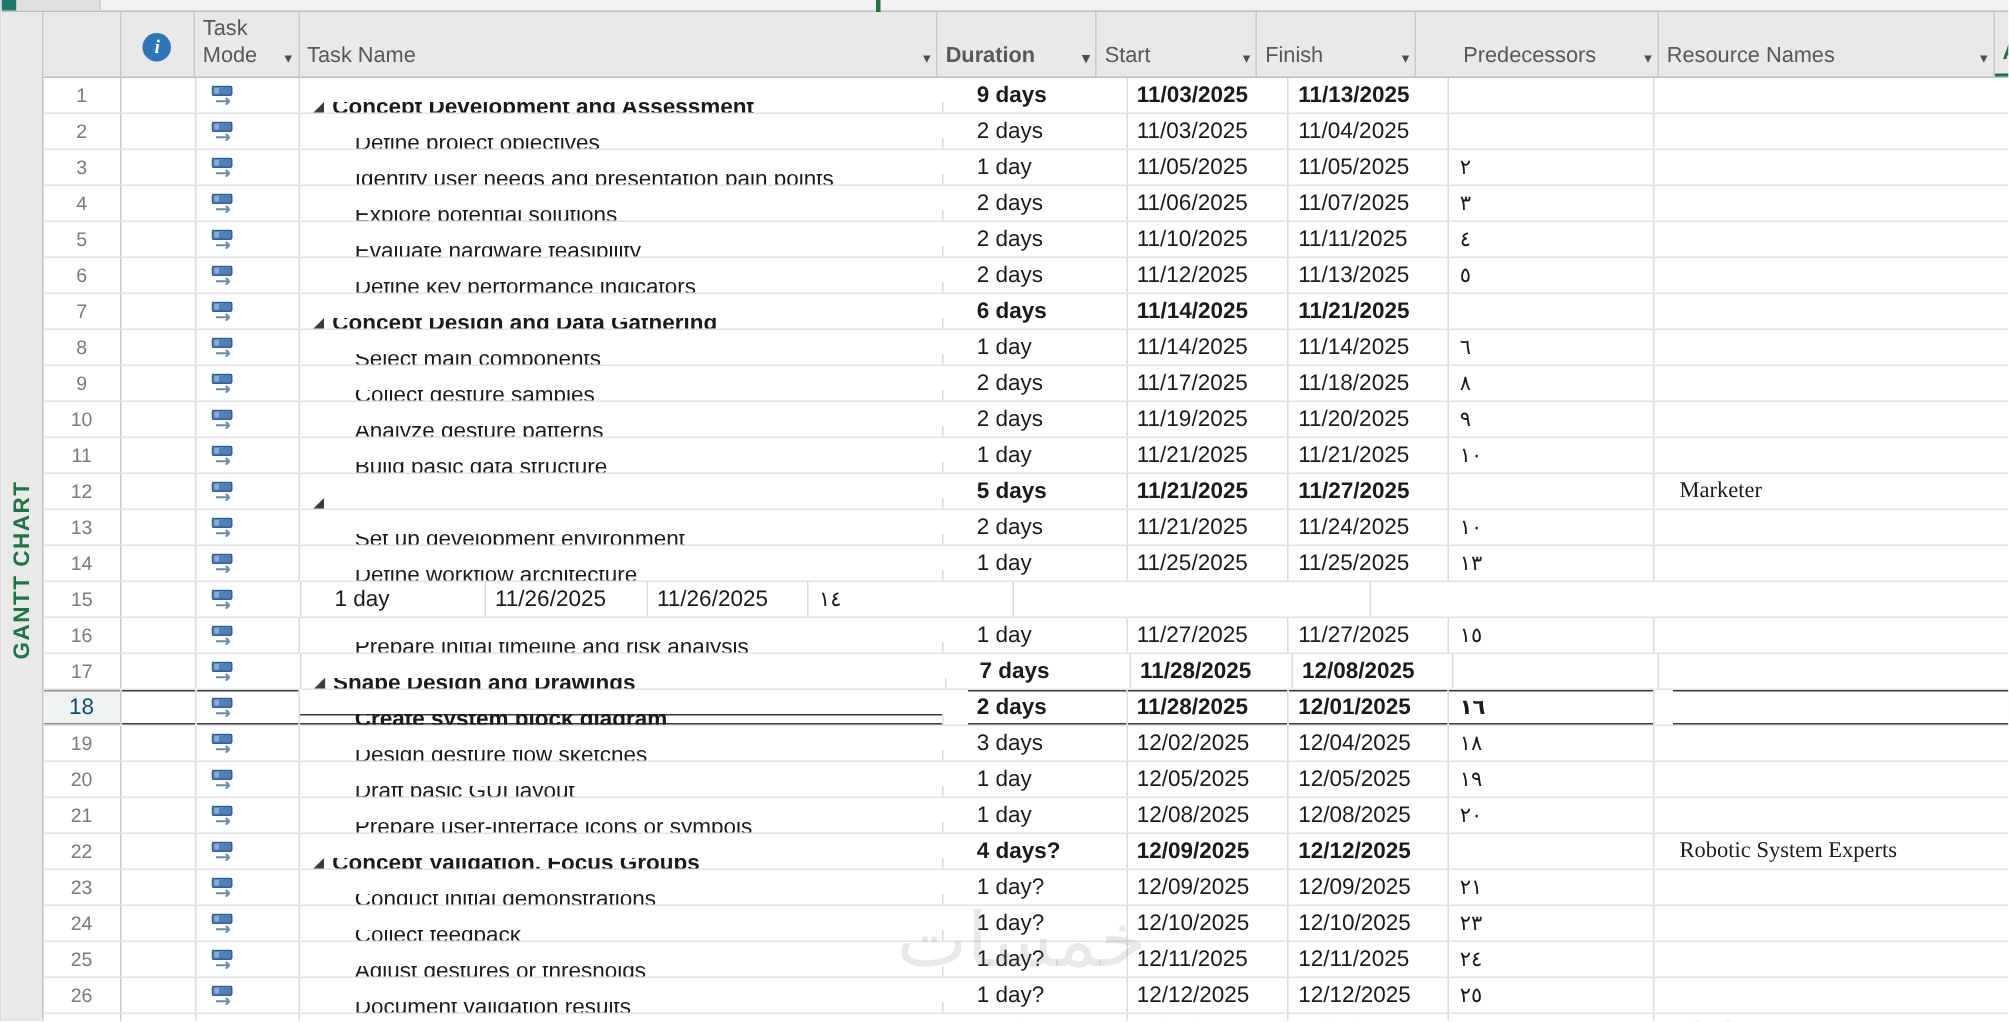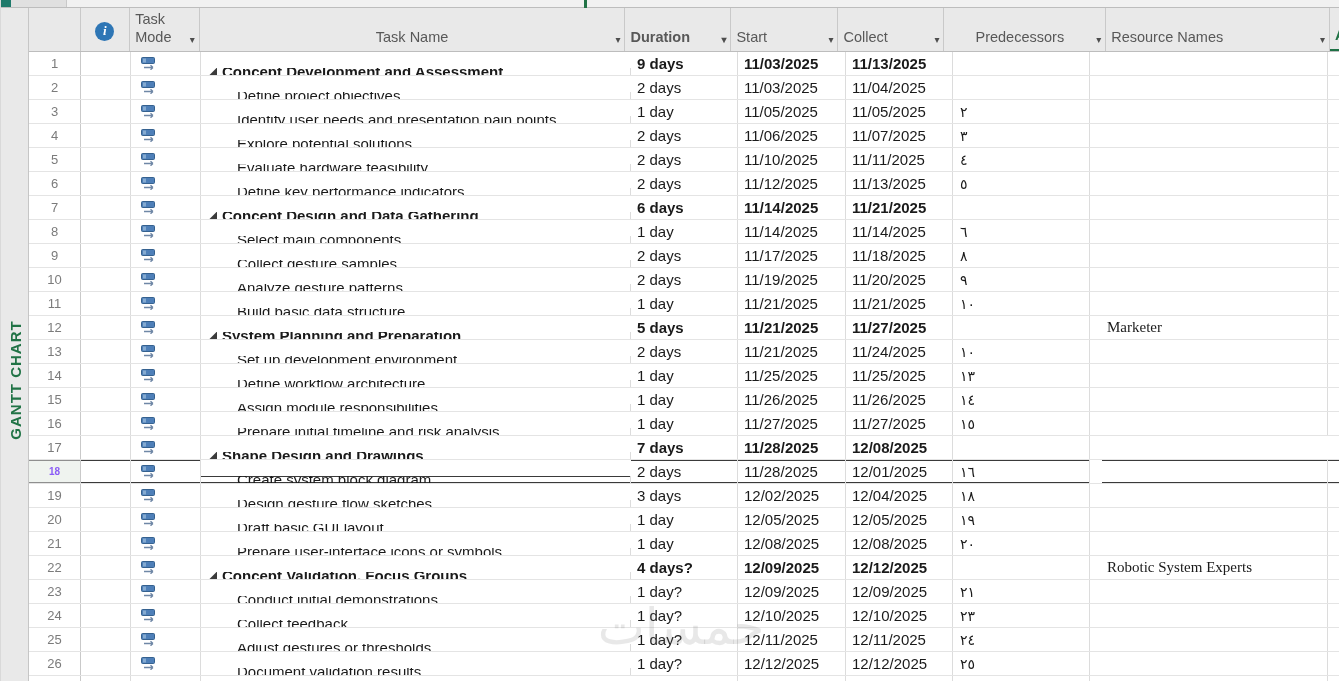--- a/index.html
+++ b/index.html
@@ -30,56 +30,56 @@
   .hcell { position:relative; border-right:1px solid #c9c9c9; color:#585858;
            font-size:14.5px; display:flex; align-items:flex-end; padding:3px 5px 5px 5px;
            line-height:1.25; overflow:hidden; white-space:normal; }
   .hcell .arrow { position:absolute; right:4px; bottom:6px; font-size:10px; color:#4d4d4d; line-height:1; }
   .h-id { width:52px; border-right-color:#c9c9c9; }
   .h-info { width:50px; align-items:center; justify-content:center; padding-bottom:0; }
   .info-badge { width:19px; height:19px; border-radius:50%; background:#2e76b5; color:#fff;
                 font-family:"Liberation Serif", serif; font-style:italic; font-weight:bold;
                 font-size:13px; display:flex; align-items:center; justify-content:center; }
   .h-mode { width:70px; white-space:normal; padding-right:16px; }
-  .h-name { width:430px; white-space:nowrap;justify-content:center; }
+  .h-name { width:430px; white-space:nowrap; }
   .h-duration { width:107px; white-space:nowrap;font-weight:bold; }
   .h-start { width:108px; white-space:nowrap; }
   .h-finish { width:107px; white-space:nowrap; }
   .h-pred { width:137px; white-space:nowrap;margin-left:26px; }
   .h-resource { width:226px; white-space:nowrap; }
   .h-addnew { flex:1; border-right:none; color:#217346; font-weight:bold;
               border-bottom:2px solid #1e7145; white-space:nowrap; overflow:hidden; }
 
   
   .rows { height:629px; overflow:hidden; }
   .row { display:flex; height:24px; border-bottom:1px solid #e4e4e4; background:#fff; }
   .cell { border-right:1px solid #dcdcdc; font-size:15px; color:#1a1a1a;
           display:flex; align-items:center; overflow:hidden; white-space:nowrap; }
   .c-id { width:52px; justify-content:center; color:#7b7b7b; font-size:13px; border-right-color:#c9c9c9; }
   .c-info { width:50px; }
   .c-mode { width:70px; padding-left:10px; }
   .c-name { width:430px; padding-left:36px;margin-top:16px; }
-  .c-duration { width:107px; padding-left:6px; }
+  .c-duration { width:107px; padding-left:6px;margin-left:16px; }
   .c-start { width:108px; padding-left:6px; }
   .c-finish { width:107px; padding-left:6px; }
   .c-pred { width:137px; padding-left:7px; font-size:14px; font-family:"DejaVu Sans", sans-serif; }
   .c-resource { width:226px; padding-left:5px; font-family:"Liberation Serif", serif; font-size:15px;margin-left:12px; }
   .c-addnew { flex:1; border-right:none; }
 
   .tri { display:none; width:8px; height:8px; margin-right:5px; background:#3b3b3b;
          clip-path:polygon(100% 0, 100% 100%, 0 100%); flex:0 0 8px; }
   .row.summary .tri { display:inline-block; }
   .row.summary .c-name { padding-left:8px; }
   .row.summary .c-name, .row.summary .c-duration,
   .row.summary .c-start, .row.summary .c-finish { font-weight:bold; }
 
   
-  .row.selected .cell:not(.c-id) { box-shadow:inset 0 1px 0 #3a3a3a, inset 0 -1px 0 #3a3a3a; }
+  .row.selected .cell:not(.c-id) { box-shadow:inset 0 1px 0 #3a3a3a, inset 0 -1px 0 #3a3a3a;font-weight:bold; }
   .row.selected .c-info { box-shadow:inset 1px 0 0 #217346, inset 0 1px 0 #3a3a3a, inset 0 -1px 0 #3a3a3a; }
-  .row.selected .c-id { background:#eff3ef; color:#8b5cf6; font-weight:bold; font-size:10px;
+  .row.selected .c-id { background:#eff3ef; color:#0c4a6e; font-weight:normal; font-size:15px;
                         box-shadow:inset 0 1px 0 #8f8f8f, inset 0 -1px 0 #8f8f8f; }
   .row.selected .c-addnew { box-shadow:inset 0 0 0 2px #217346; }
 
   .mode-icon { display:inline-block; line-height:0; }
 
   
   .watermark { position:absolute; left:565px; top:598px; width:230px; z-index:6;
                pointer-events:none; font-size:50px; font-weight:normal; color:rgba(110,110,110,0.16);
                direction:rtl; text-align:center; }
 </style>
@@ -115,21 +115,21 @@
       </div>
       <div class="hcell h-duration">
         <span>Duration</span>
         <span class="arrow">▾</span>
       </div>
       <div class="hcell h-start">
         <span>Start</span>
         <span class="arrow">▾</span>
       </div>
       <div class="hcell h-finish">
-        <span>Collect</span>
+        <span>Finish</span>
         <span class="arrow">▾</span>
       </div>
       <div class="hcell h-pred">
         <span>Predecessors</span>
         <span class="arrow">▾</span>
       </div>
       <div class="hcell h-resource">
         <span>Resource Names</span>
         <span class="arrow">▾</span>
       </div>
@@ -399,21 +399,20 @@
       <span class="mode-icon">
         <svg width="17" height="13" viewBox="0 0 17 13">
           <rect x="0.5" y="0.5" width="13" height="6" rx="1" fill="#4e7fb8" stroke="#35618f"></rect>
           <rect x="2" y="1.5" width="3" height="4" fill="#85abd1"></rect>
           <path d="M3 10.5 H12 M12 10.5 L9.5 8.3 M12 10.5 L9.5 12.7" stroke="#6f87a6" stroke-width="1.4" fill="none"></path>
         </svg>
       </span>
     </div>
     <div class="cell c-name">
       <span class="tri"></span>
-      <span>System Planning and Preparation</span>
     </div>
     <div class="cell c-duration">5 days</div>
     <div class="cell c-start">11/21/2025</div>
     <div class="cell c-finish">11/27/2025</div>
     <div class="cell c-pred"></div>
     <div class="cell c-resource">Marketer</div>
     <div class="cell c-addnew"></div>
   </div>
         <div class="row">
     <div class="cell c-id">13</div>
@@ -466,24 +465,20 @@
     <div class="cell c-info"></div>
     <div class="cell c-mode">
       <span class="mode-icon">
         <svg width="17" height="13" viewBox="0 0 17 13">
           <rect x="0.5" y="0.5" width="13" height="6" rx="1" fill="#4e7fb8" stroke="#35618f"></rect>
           <rect x="2" y="1.5" width="3" height="4" fill="#85abd1"></rect>
           <path d="M3 10.5 H12 M12 10.5 L9.5 8.3 M12 10.5 L9.5 12.7" stroke="#6f87a6" stroke-width="1.4" fill="none"></path>
         </svg>
       </span>
     </div>
-    <div class="cell c-name">
-
-      <span>Assign module responsibilities</span>
-    </div>
     <div class="cell c-duration">1 day</div>
     <div class="cell c-start">11/26/2025</div>
     <div class="cell c-finish">11/26/2025</div>
     <div class="cell c-pred">١٤</div>
     <div class="cell c-resource"></div>
     <div class="cell c-addnew"></div>
   </div>
         <div class="row">
     <div class="cell c-id">16</div>
     <div class="cell c-info"></div>

